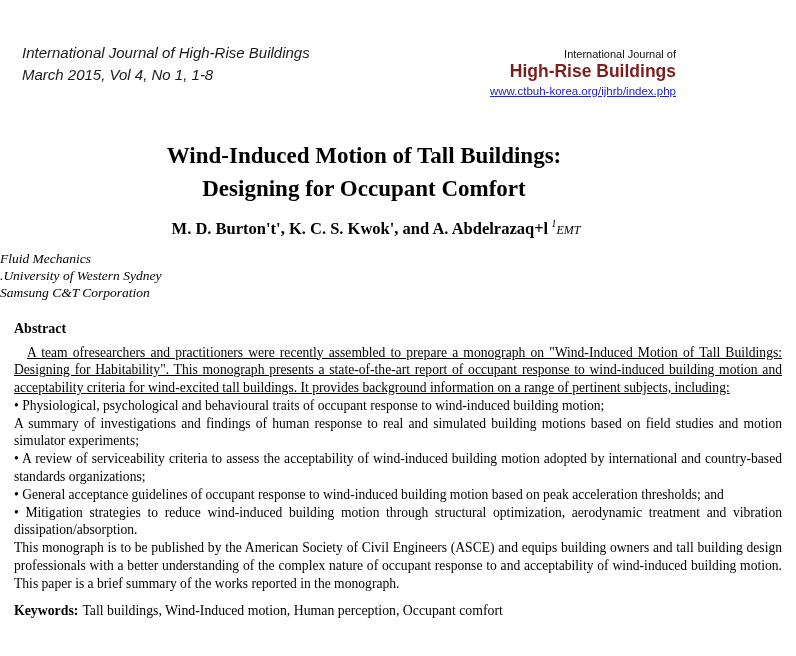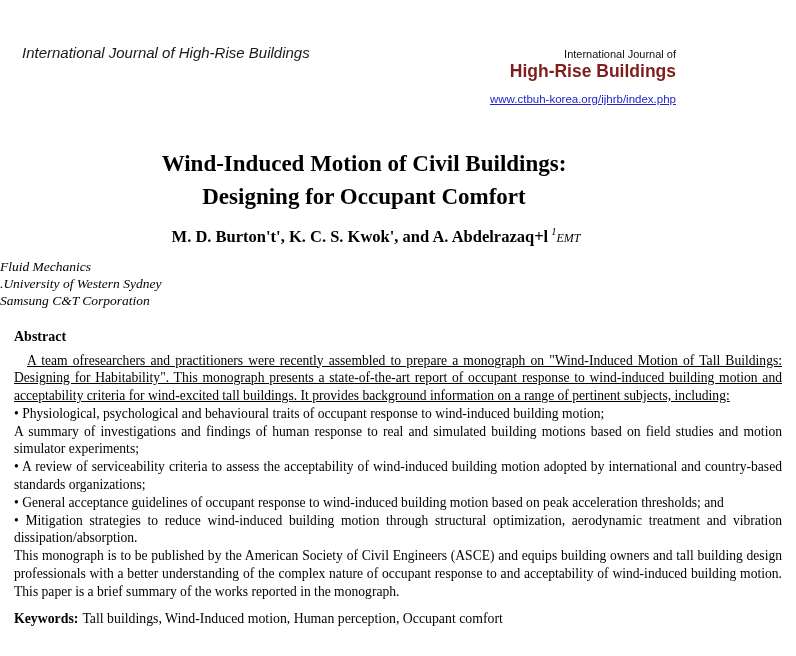--- a/index.html
+++ b/index.html
@@ -27,21 +27,21 @@
     color: #1a1a1a;
   }
   .header-right {
     text-align: right;
     font-family: "Liberation Sans", "DejaVu Sans", sans-serif;
     padding-top: 6px;
   }
   .hr-small { font-size: 11px; line-height: 13px; color: #111; }
   .hr-name  { font-size: 17.5px; font-weight: bold; line-height: 20px; color: #7f1d1d; }
   .hr-url   {
-    margin-top: 12px;
+    margin-top: 4px;
     font-size: 11.5px;
     color: #2222cc;
     text-decoration: underline;
     display: inline-block;
     cursor: pointer;
   }
 
   
   .title-block {
     margin-top: 40px;
@@ -103,30 +103,31 @@
   .kw-label { font-weight: 700; margin-right: 4px; }
 </style>
 </head>
 <body>
 
 <div class="page">
 
   <div class="header">
     <div class="header-left">
       <div>International Journal of High-Rise Buildings</div>
+      <div>March 2015, Vol 4, No 1, 1-8</div>
     </div>
     <div class="header-right">
       <div class="hr-small">International Journal of</div>
       <div class="hr-name">High-Rise Buildings</div>
       <span class="hr-url">www.ctbuh-korea.org/ijhrb/index.php</span>
     </div>
   </div>
 
   <div class="title-block">
-    <div>Wind-Induced Motion of Civil Buildings:</div>
+    <div>Wind-Induced Motion of Tall Buildings:</div>
     <div>Designing for Occupant Comfort</div>
   </div>
 
   <div class="authors">
     <span>M. D. Burton't', K. C. S. Kwok', and A. Abdelrazaq+l</span><sup>1</sup><span class="emt">EMT</span>
   </div>
 
   <div class="affiliations">
     <div>Fluid Mechanics</div>
     <div>.University of Western Sydney</div>

